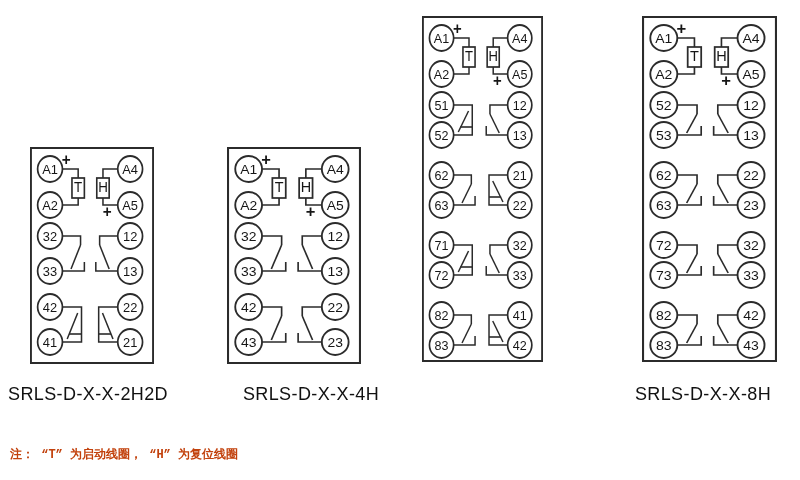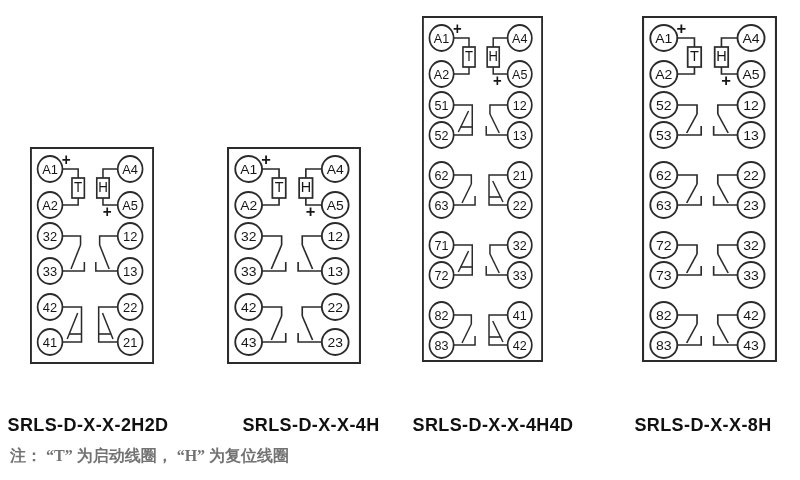--- a/index.html
+++ b/index.html
@@ -6,27 +6,27 @@
   body{
     width:800px;height:480px;position:relative;overflow:hidden;
     background:#ffffff;
     font-family:"Liberation Sans","DejaVu Sans",sans-serif;
     color:#161616;
   }
   .canvas{position:absolute;inset:0;}
   .panel{position:absolute;}
   .panel svg{display:block;}
   .model-label{
-    position:absolute;top:415px;transform:translateX(-50%);
-    font-size:18px;letter-spacing:0.4px;color:#111;white-space:nowrap;font-weight:bold;
+    position:absolute;top:384px;transform:translateX(-50%);
+    font-size:18px;letter-spacing:0.4px;color:#111;white-space:nowrap;
   }
   .note{
     position:absolute;left:10px;top:446px;
-    font-size:16px;font-weight:600;color:#737373;white-space:nowrap;
-    font-family:Liberation Serif, serif;
+    font-size:12px;font-weight:600;color:#c2410c;white-space:nowrap;
+    font-family:Liberation Mono, monospace;
   }
   svg text{font-family:"Liberation Sans","DejaVu Sans",sans-serif;}
 </style>
 </head>
 <body>
 
 <div class="canvas">
   <div class="panel" style="left: 30px; top: 147px;">
       <svg width="124" height="217" viewBox="0 0 130 217" preserveAspectRatio="none">
         <rect x="1" y="1" width="128" height="215" fill="none" stroke="#2b2b2b" stroke-width="2"></rect>
@@ -411,17 +411,16 @@
         </g>
         <g>
           <circle cx="105" cy="329" r="13" fill="#fff" stroke="#2b2b2b" stroke-width="1.8"></circle>
           <text x="105" y="333.8" text-anchor="middle" font-size="13.5" fill="#161616">43</text>
         </g>
       </svg>
     </div>
 
   <div class="model-label" style="left: 88px;">SRLS-D-X-X-2H2D</div>
   <div class="model-label" style="left: 287px; margin-left: 24px;">SRLS-D-X-X-4H</div>
-  <div class="model-label" style="left: 493px;">SRLS-D-X-X-4H4D</div>
   <div class="model-label" style="left: 703px;">SRLS-D-X-X-8H</div>
 
   <div class="note">注： “T” 为启动线圈， “H” 为复位线圈</div>
 </div>
 
 </body></html>

